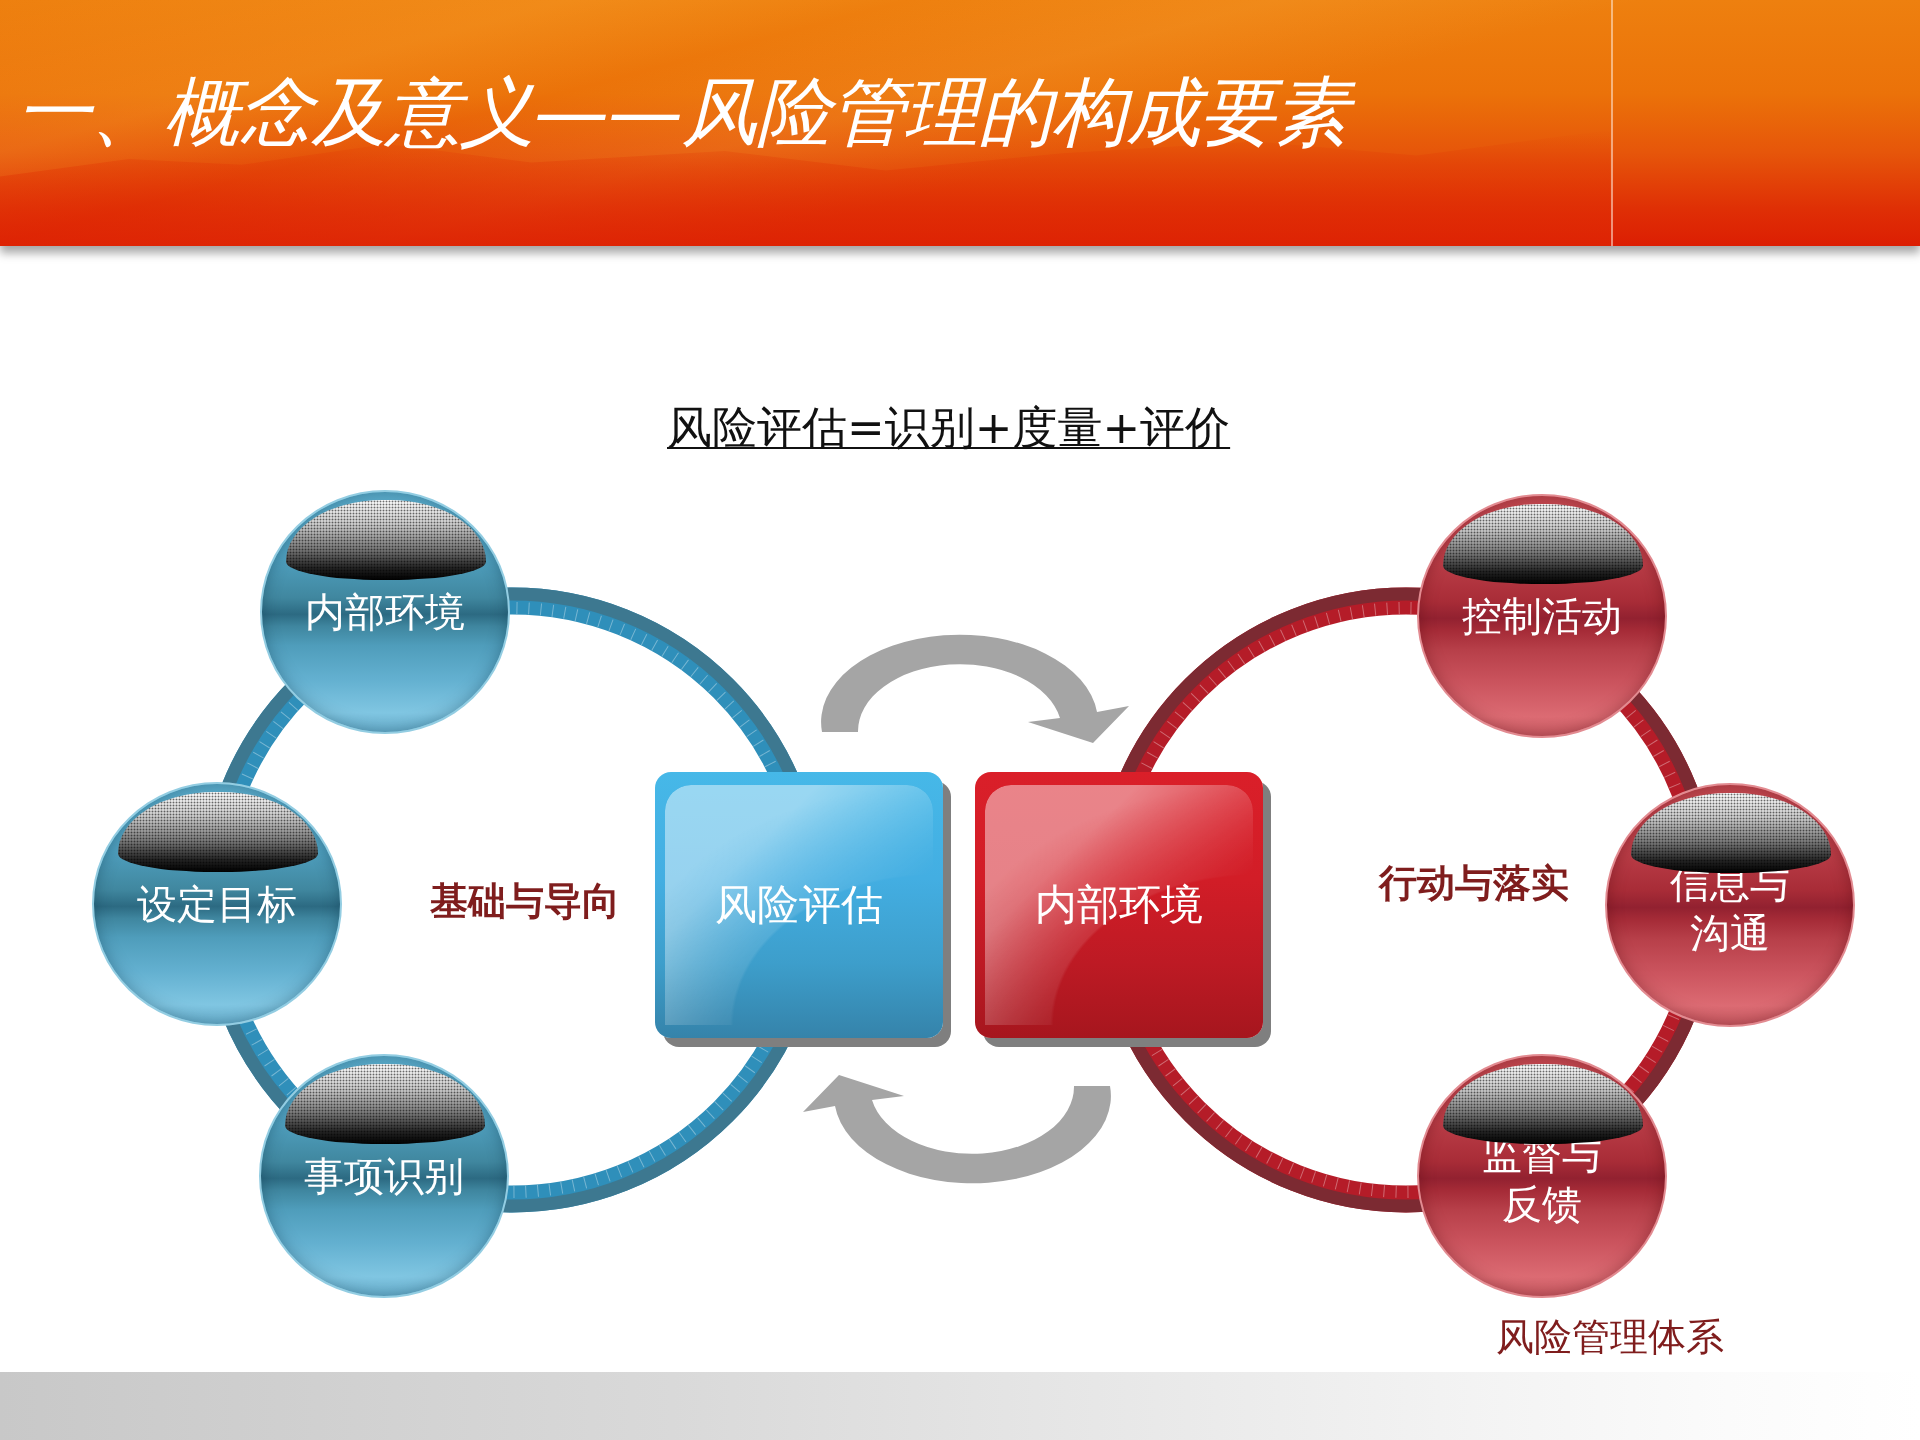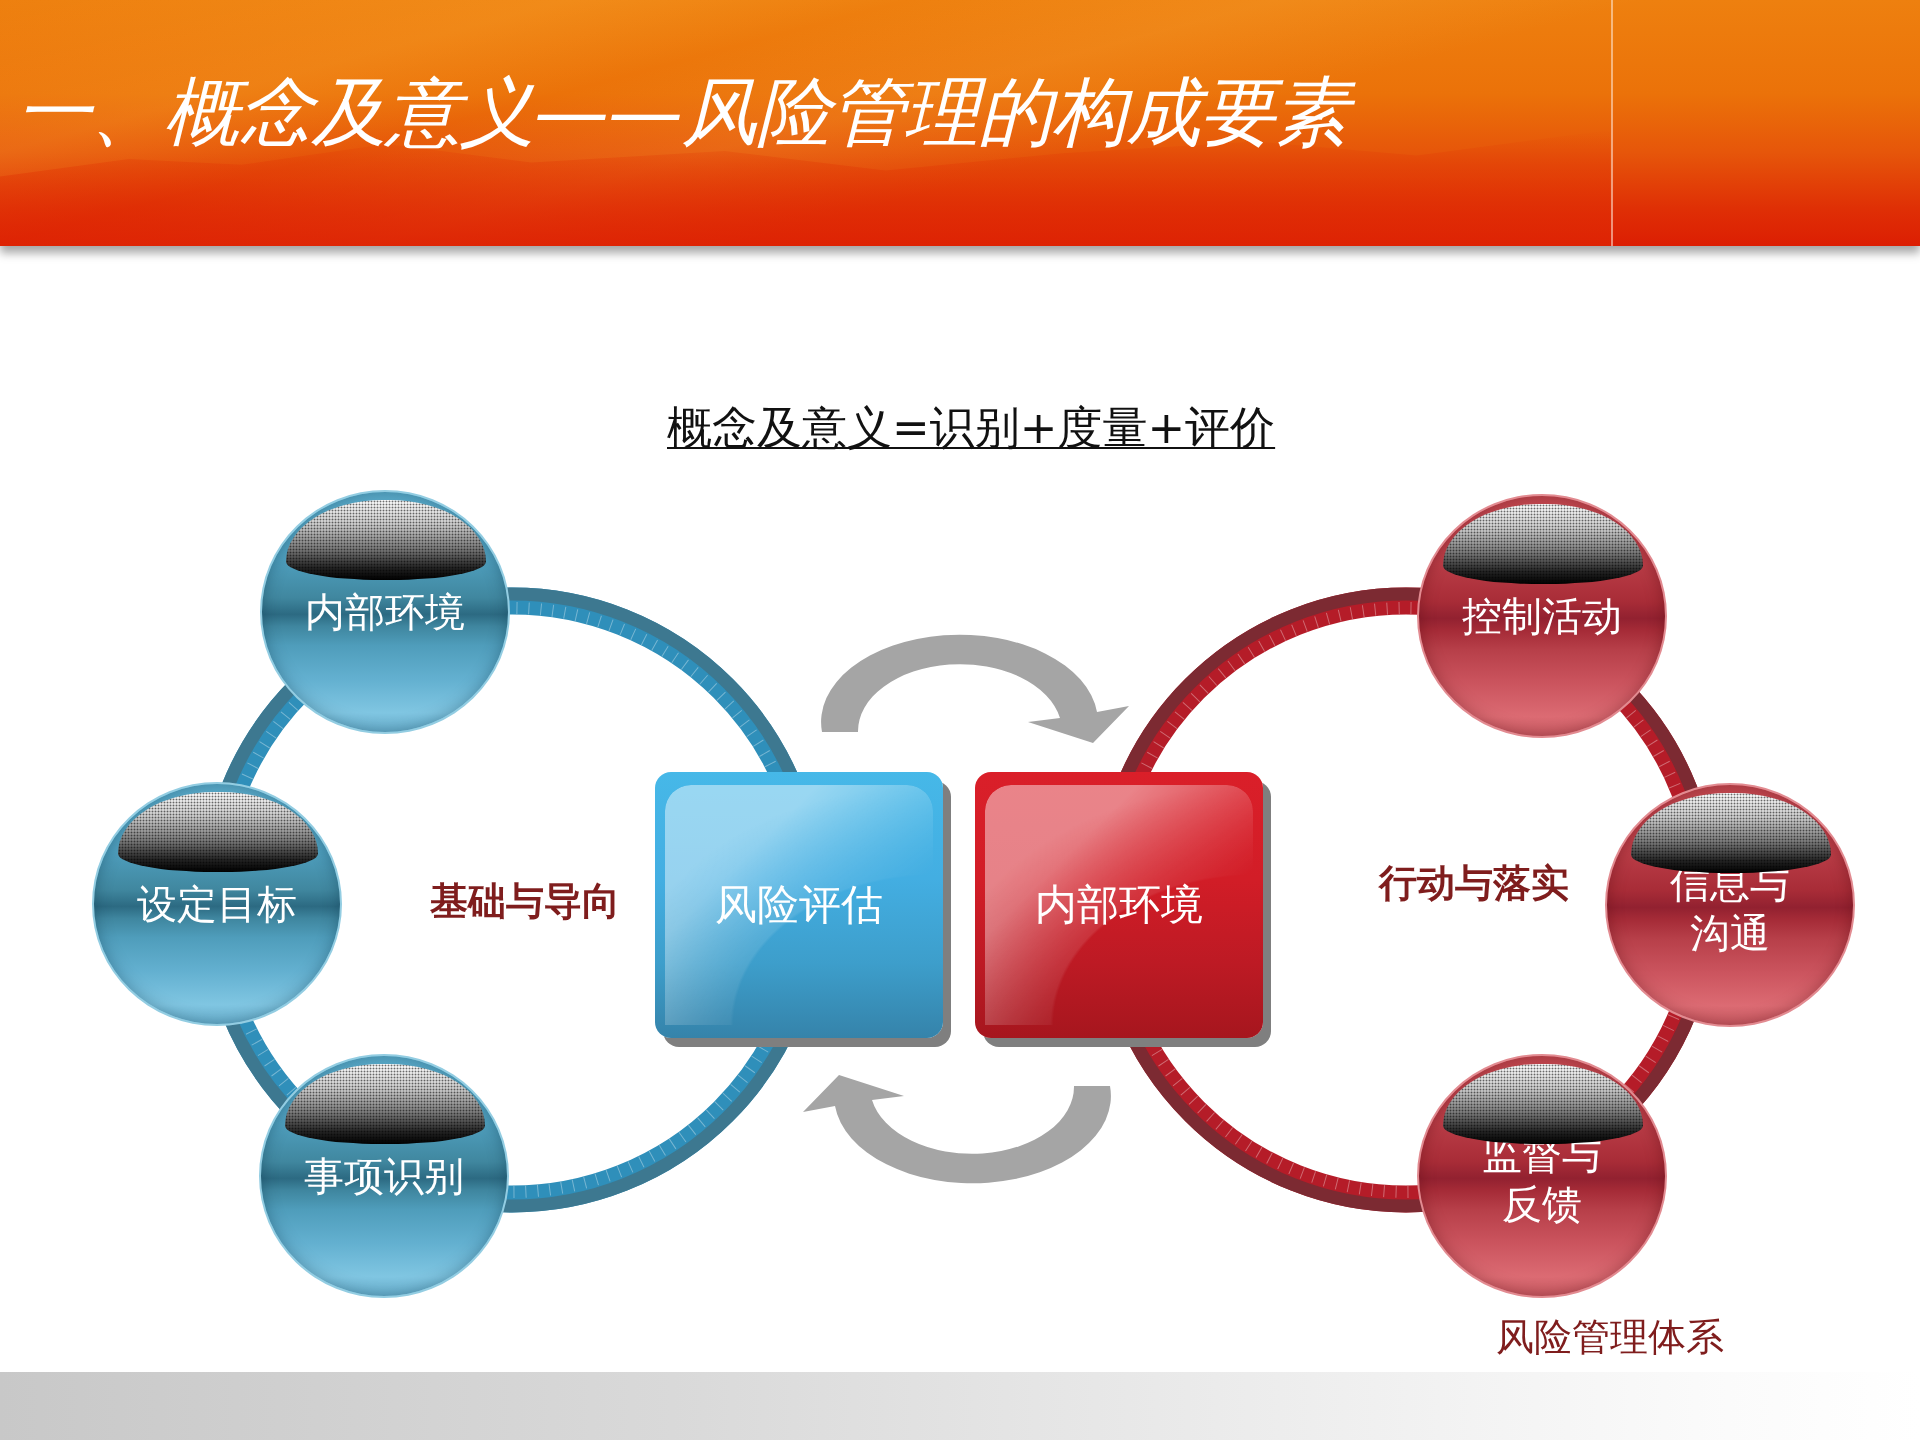--- a/index.html
+++ b/index.html
@@ -122,21 +122,21 @@
 </style>
 </head>
 <body>
 
 <div class="header">
   <div class="header-mountain"></div>
   <div class="header-divider"></div>
   <div class="title">一、概念及意义——风险管理的构成要素</div>
 </div>
 
-<div class="formula">概念及意义=识别+度量+评价</div>
+<div class="formula">风险评估=识别+度量+评价</div>
 
 <svg class="abs" style="left:0;top:0" width="1920" height="1440">
   <g>
     <circle cx="512" cy="900" r="299" fill="none" stroke="#2f8fba" stroke-width="27"></circle>
     <circle cx="512" cy="900" r="306" fill="none" stroke="#3d7890" stroke-width="13"></circle>
     <circle cx="512" cy="900" r="292" fill="none" stroke="#ffffff" stroke-opacity="0.35" stroke-width="12" stroke-dasharray="1 11"></circle>
   </g>
   <g>
     <circle cx="1406" cy="900" r="299" fill="none" stroke="#b51c28" stroke-width="27"></circle>
     <circle cx="1406" cy="900" r="306" fill="none" stroke="#7c2a32" stroke-width="13"></circle>

